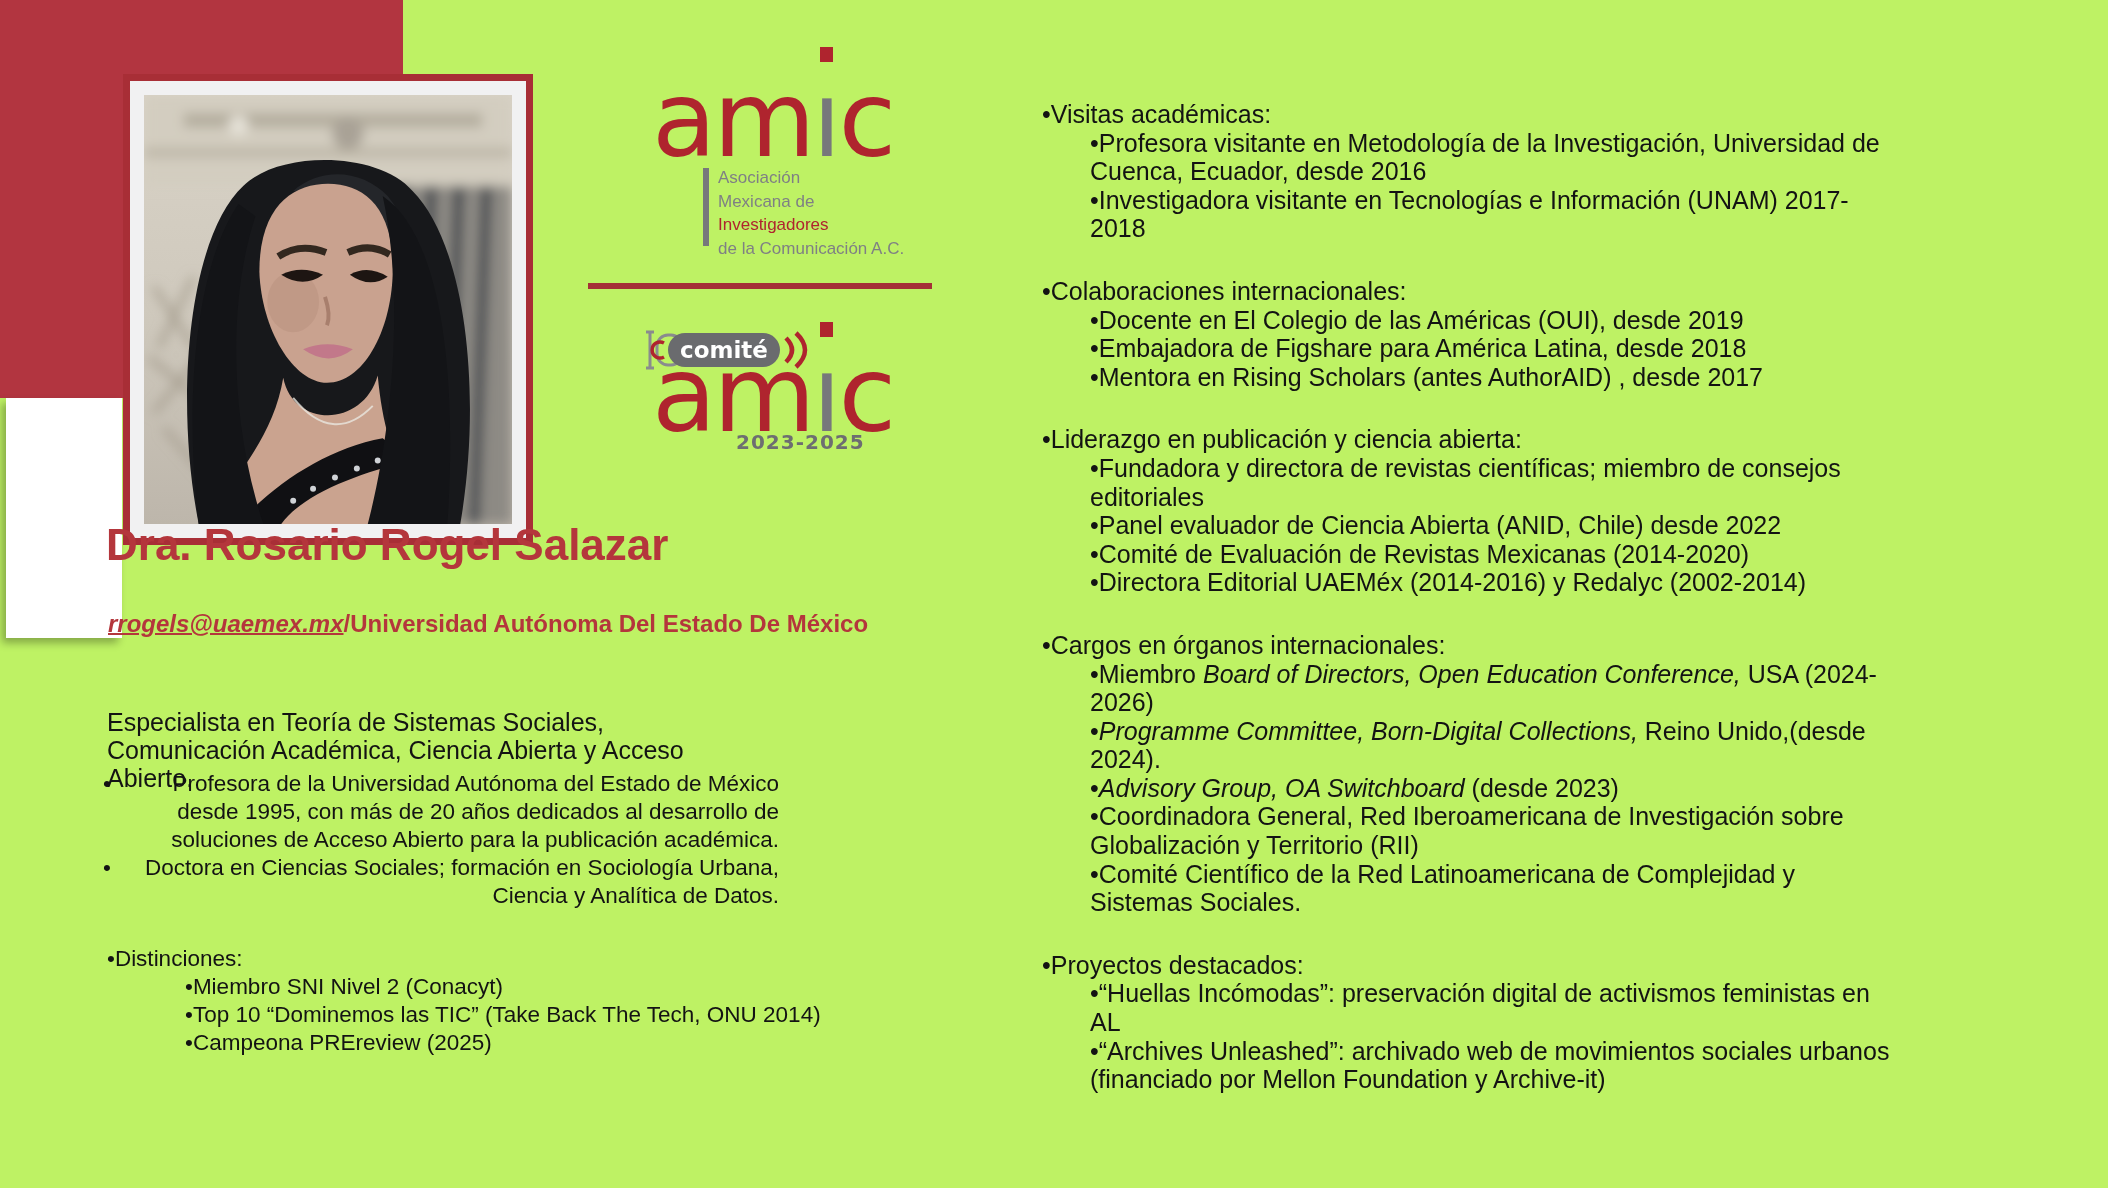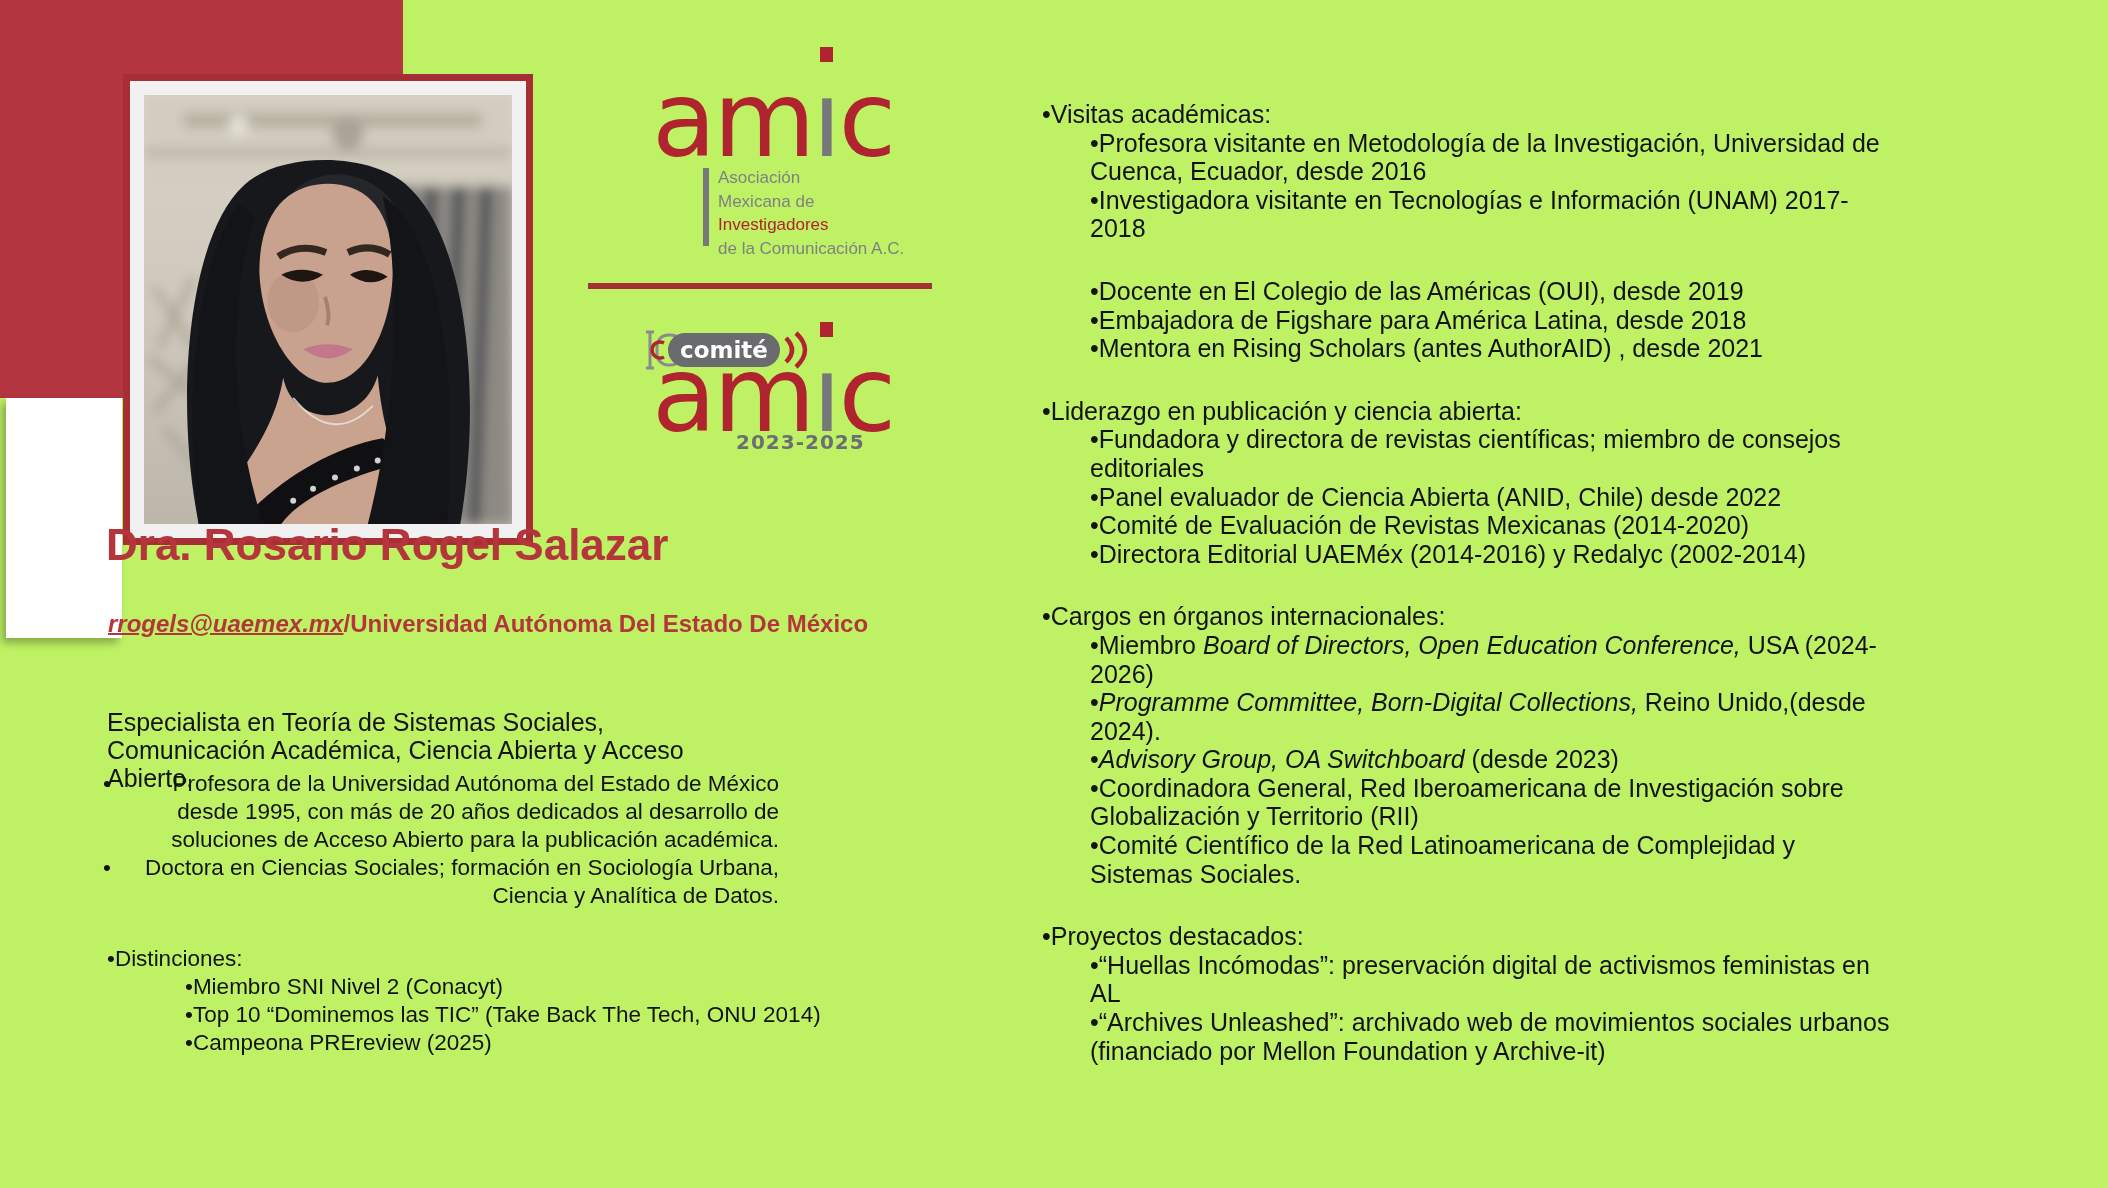--- a/index.html
+++ b/index.html
@@ -171,23 +171,24 @@
       </div>
     </div>
 
   <div class="right-col" id="right-col">
       <div class="section">
         <div class="sec-title">•Visitas académicas:</div>
         <div class="sec-item"><span>•Profesora visitante en Metodología de la Investigación, Universidad de Cuenca, Ecuador, desde 2016</span></div>
         <div class="sec-item"><span>•Investigadora visitante en Tecnologías e Información (UNAM) 2017-2018</span></div>
       </div>
       <div class="section">
+        <div class="sec-title">•Colaboraciones internacionales:</div>
         <div class="sec-item"><span>•Docente en El Colegio de las Américas (OUI), desde 2019</span></div>
         <div class="sec-item"><span>•Embajadora de Figshare para América Latina, desde 2018</span></div>
-        <div class="sec-item"><span>•Mentora en Rising Scholars (antes AuthorAID) , desde 2021</span></div>
+        <div class="sec-item"><span>•Mentora en Rising Scholars (antes AuthorAID) , desde 2017</span></div>
       </div>
       <div class="section">
         <div class="sec-title">•Liderazgo en publicación y ciencia abierta:</div>
         <div class="sec-item"><span>•Fundadora y directora de revistas científicas; miembro de consejos editoriales</span></div>
         <div class="sec-item"><span>•Panel evaluador de Ciencia Abierta (ANID, Chile) desde 2022</span></div>
         <div class="sec-item"><span>•Comité de Evaluación de Revistas Mexicanas (2014-2020)</span></div>
         <div class="sec-item"><span>•Directora Editorial UAEMéx (2014-2016) y Redalyc (2002-2014)</span></div>
       </div>
       <div class="section">
         <div class="sec-title">•Cargos en órganos internacionales:</div>

